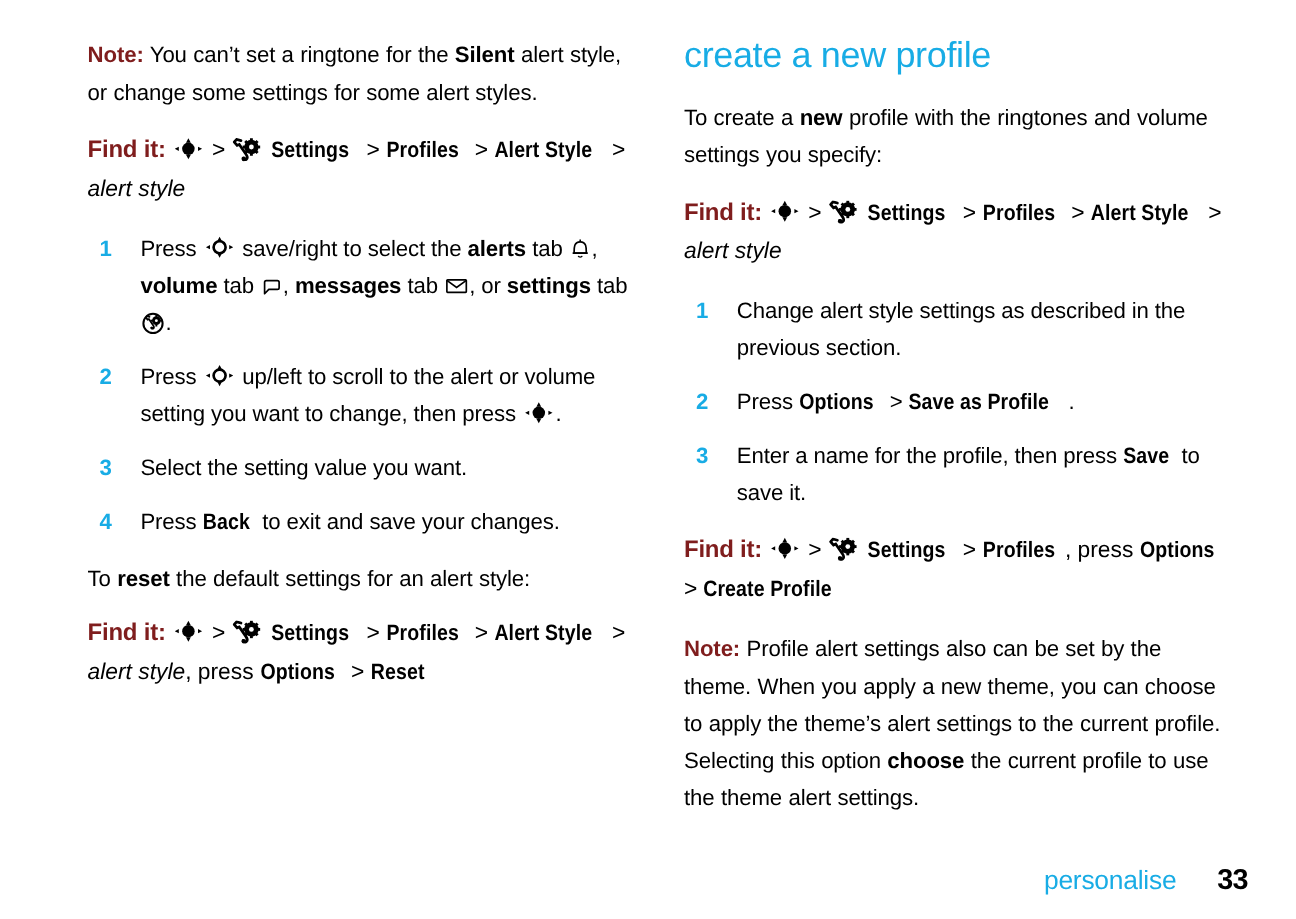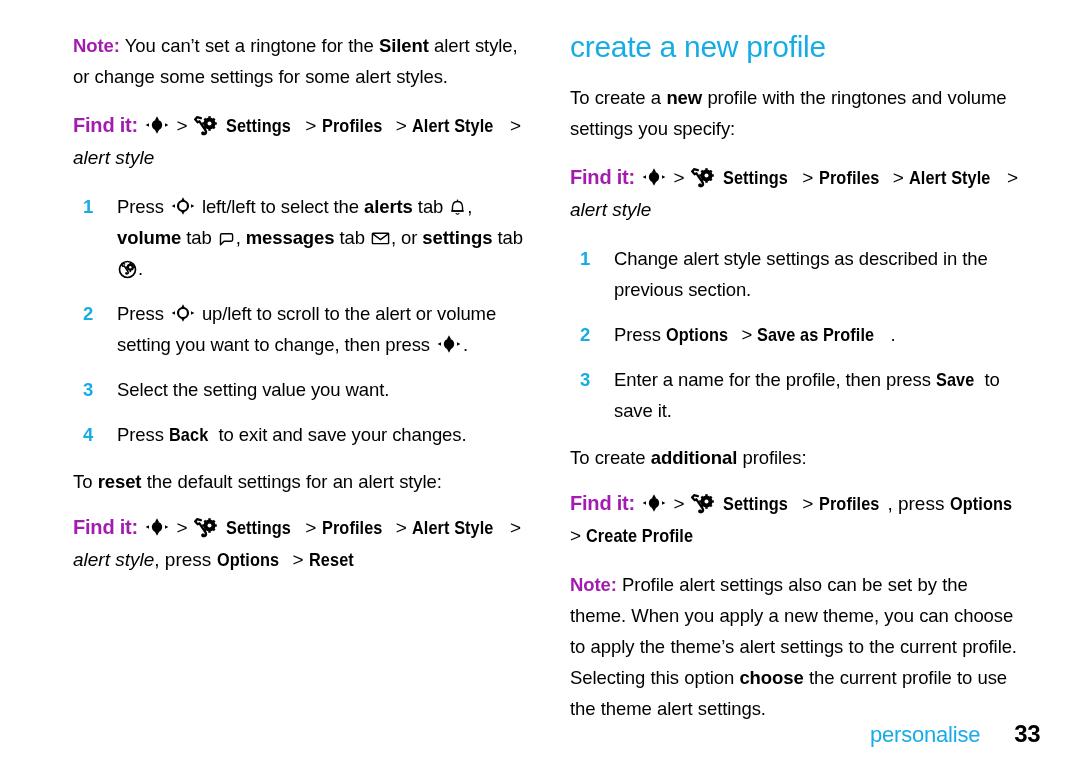--- a/index.html
+++ b/index.html
@@ -43,21 +43,21 @@
     color: #18ace5;
     font-size: 30px;
     line-height: 34px;
     font-weight: 400;
     margin: 0 0 18px 0;
     letter-spacing: -0.3px;
   }
 
   .lbl-note,
   .lbl-find {
-    color: #a21caf;
+    color: #7f1d1d;
     font-weight: bold;
   }
   .lbl-find {
     font-size: 20px;
     letter-spacing: -0.2px;
   }
 
   b, .b { font-weight: bold; margin-top: 35px; }
   i, .i { font-style: italic; }
 
@@ -187,21 +187,21 @@
       <div class="step">
         <span class="num">1</span>
         <span>Press </span><span class="ico ico-nav">
           <svg viewBox="0 0 26 20">
               <circle cx="13" cy="10" r="5" fill="none" stroke="#000" stroke-width="2.2"></circle>
               <polygon points="13,1.2 15,5 11,5" fill="#000"></polygon>
               <polygon points="13,18.8 15,15 11,15" fill="#000"></polygon>
               <polygon points="1.6,10 5,8.2 5,11.8" fill="#000"></polygon>
               <polygon points="24.4,10 21,8.2 21,11.8" fill="#000"></polygon>
             </svg>
-        </span><span> left/left to select the </span><b>alerts</b><span> tab </span><span class="ico ico-bell">
+        </span><span> save/right to select the </span><b>alerts</b><span> tab </span><span class="ico ico-bell">
           <svg viewBox="0 0 17 18">
               <path d="M3.4 13 C3.4 8.5 3.2 3.5 8.5 3.5 C13.8 3.5 13.6 8.5 13.6 13 Z" fill="none" stroke="#000" stroke-width="1.4"></path>
               <path d="M8.5 3.5 L8.5 1.6" stroke="#000" stroke-width="1.3"></path>
               <path d="M2.2 13 L14.8 13" stroke="#000" stroke-width="1.4"></path>
               <path d="M6.9 15.2 C7.3 16.6 9.7 16.6 10.1 15.2" fill="none" stroke="#000" stroke-width="1.2"></path>
             </svg>
         </span><span>, </span><b>volume</b><span> tab </span><span class="ico ico-horn">
           <svg viewBox="0 0 17 18">
               <path d="M2.5 6.2 L2.5 15.8 L6 12.2 L13.2 12.2 C14 12.2 14.6 11.6 14.6 10.8 L14.6 6.2 C14.6 5.4 14 4.8 13.2 4.8 L3.9 4.8 C3.1 4.8 2.5 5.4 2.5 6.2 Z" fill="none" stroke="#000" stroke-width="1.4" stroke-linejoin="round"></path>
             </svg>
@@ -366,23 +366,20 @@
         <span>Press </span><span class="menu">Options</span><span> &gt; </span><span class="menu">Save as Profile</span><span>.</span>
       </div>
 
       <div class="step">
         <span class="num">3</span>
         <span>Enter a name for the profile, then press </span><span class="menu">Save</span><span> to save it.</span>
       </div>
 
     </div>
 
-    <p class="para tight">
-      <span>To create </span><b>additional</b><span> profiles:</span>
-    </p>
 
     <p class="findit">
       <span class="lbl-find">Find it:</span>
       <span class="ico ico-nav">
         <svg viewBox="0 0 26 20">
             <circle cx="13" cy="10" r="5.2" fill="#000"></circle>
             <polygon points="13,1.2 15,5 11,5" fill="#000"></polygon>
             <polygon points="13,18.8 15,15 11,15" fill="#000"></polygon>
             <polygon points="1.6,10 5,8.2 5,11.8" fill="#000"></polygon>
             <polygon points="24.4,10 21,8.2 21,11.8" fill="#000"></polygon>

